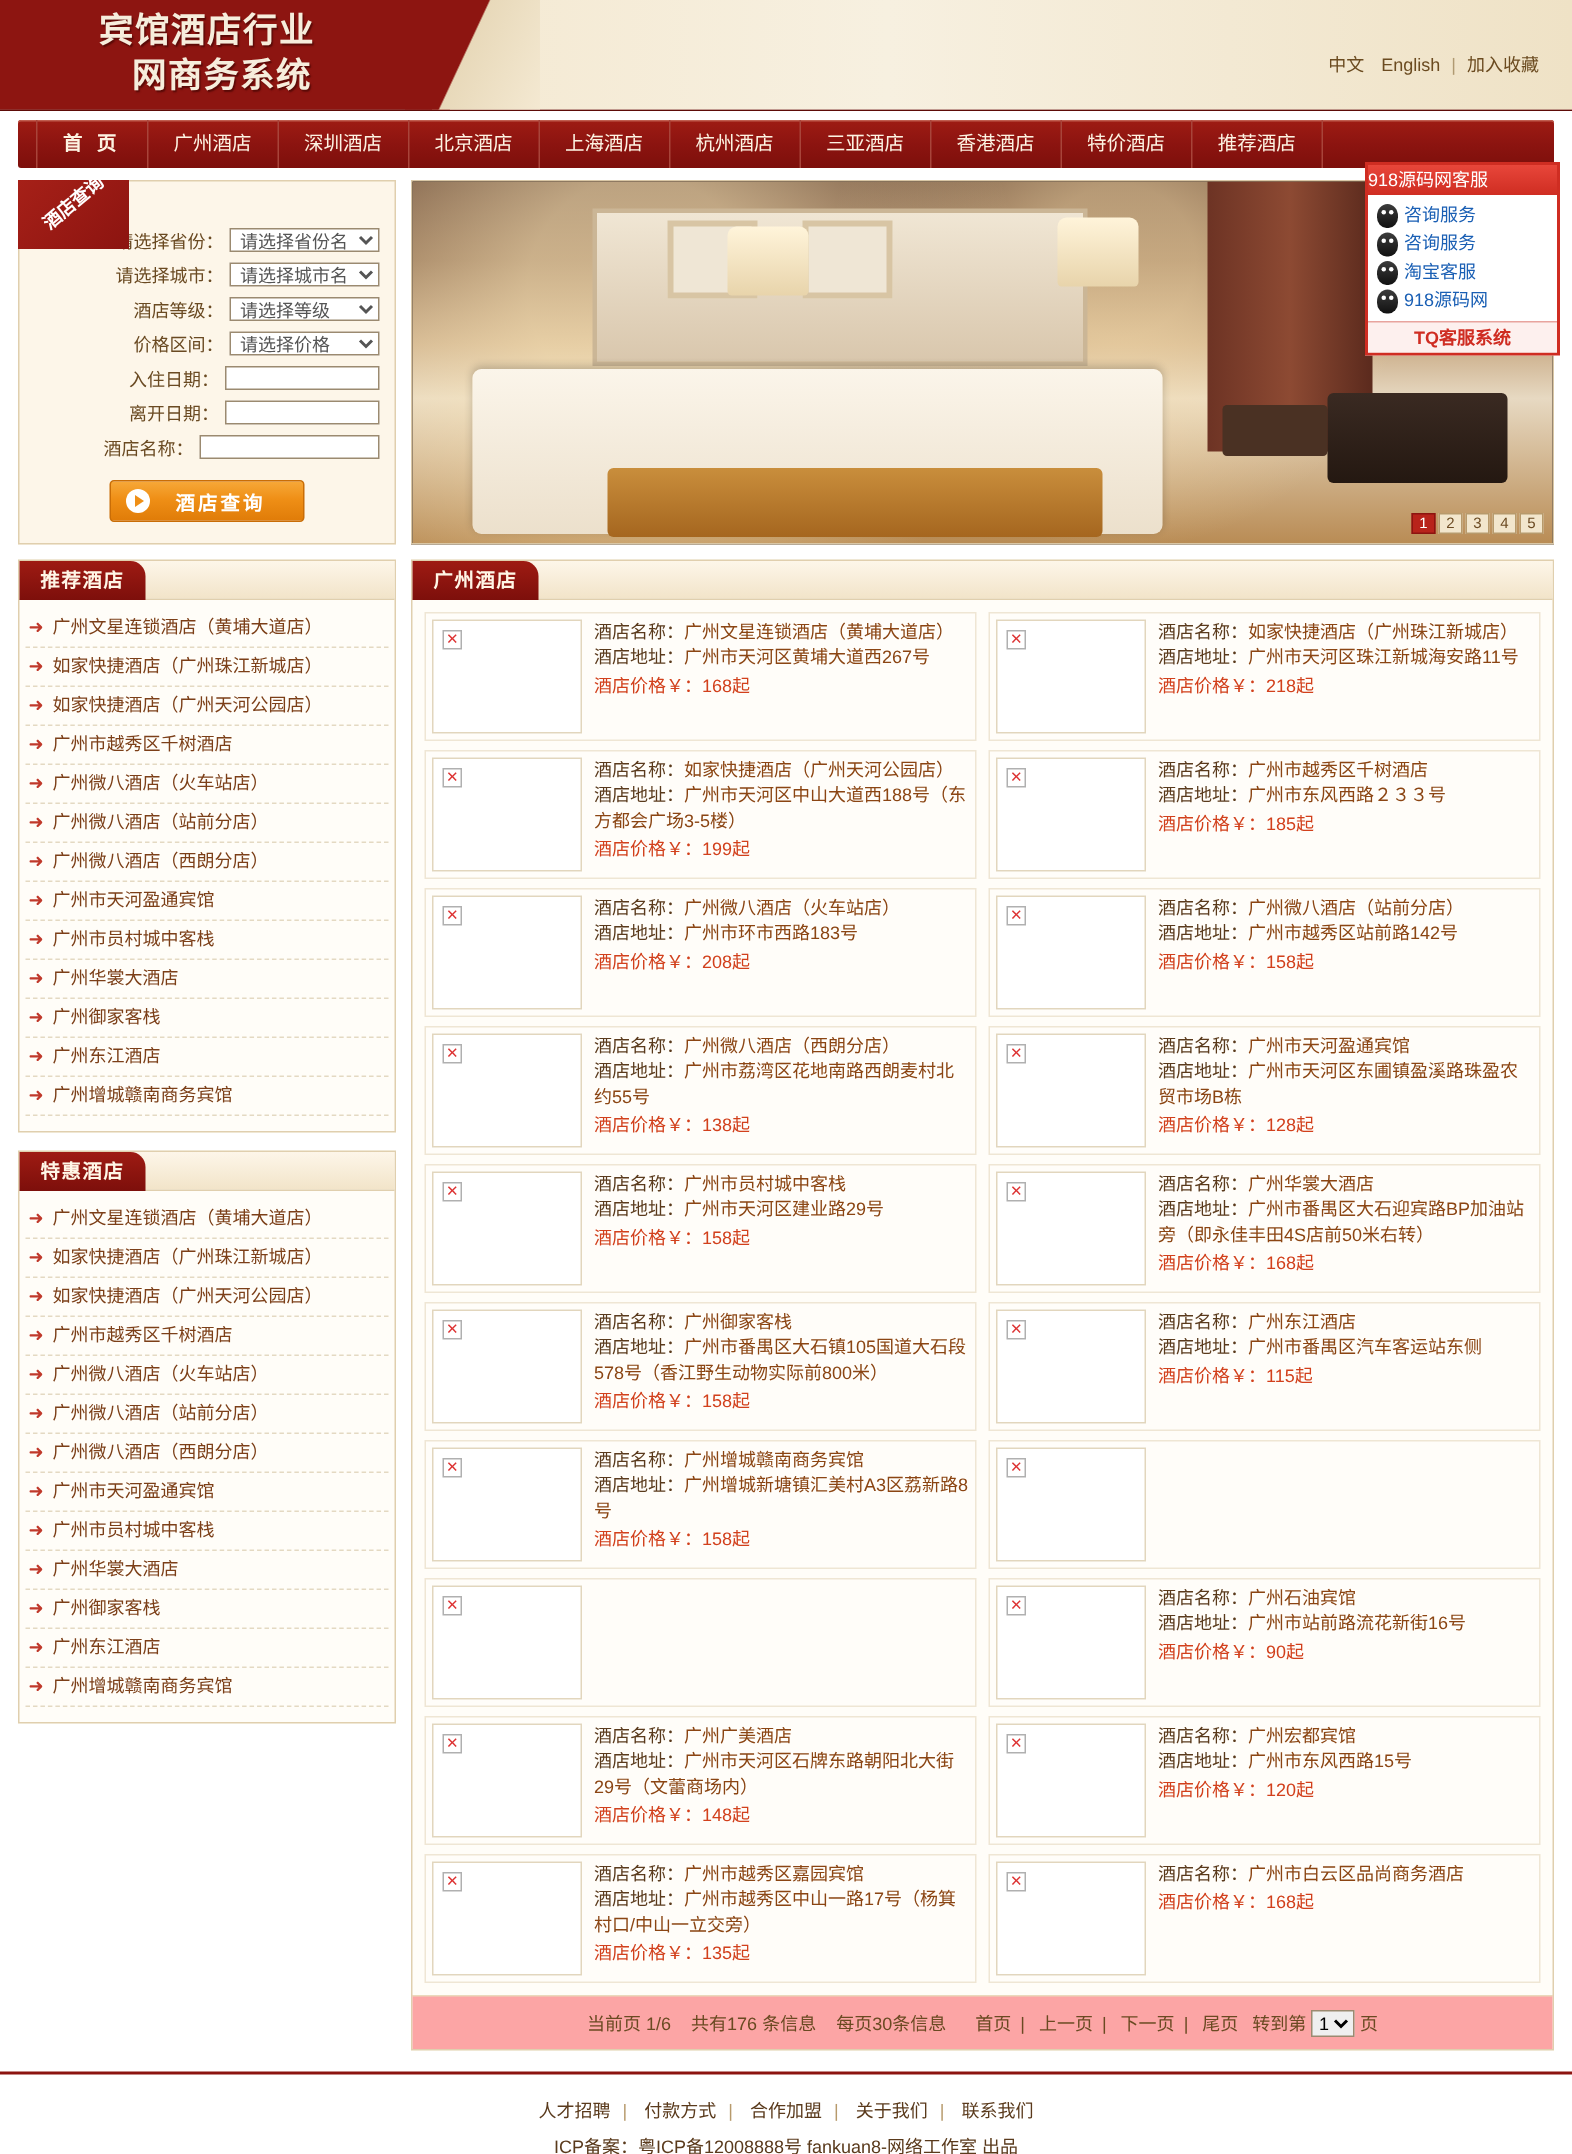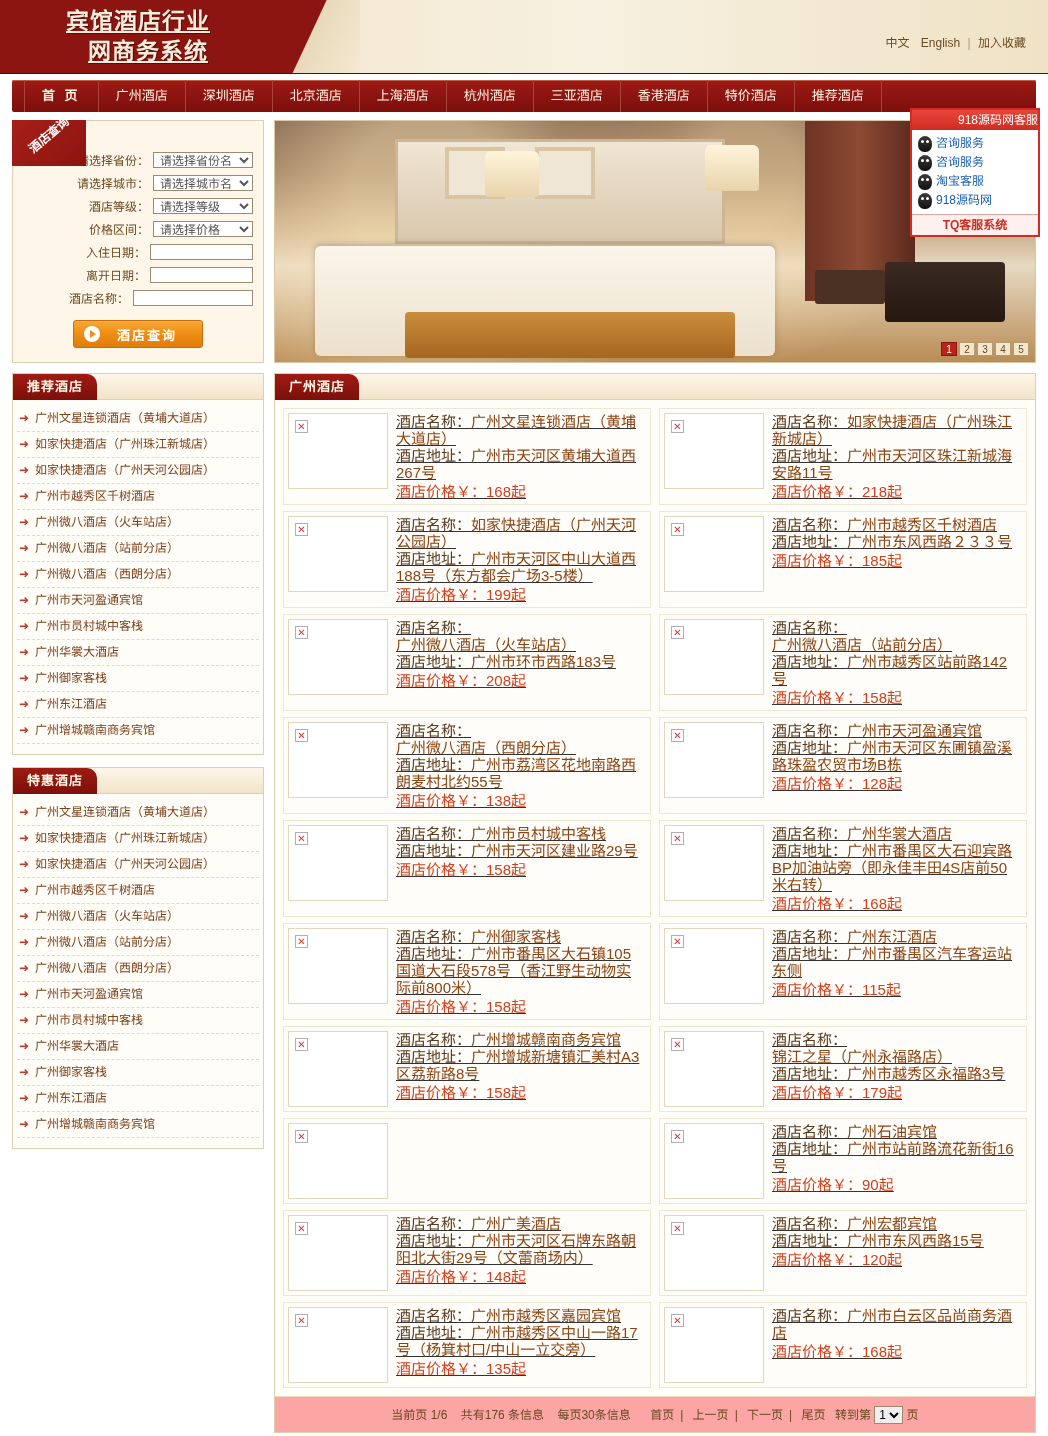--- a/index.html
+++ b/index.html
@@ -42,21 +42,20 @@
   }
   .logo-text {
     position: absolute; left: 66px; top: 6px;
     color: #f6eddc;
     font-family: "DejaVu Serif", "Liberation Serif", serif;
     font-weight: bold;
     font-size: 23px;
     line-height: 30px;
     letter-spacing: 1px;
     text-shadow: 1px 1px 1px #5a0a07;
-    text-decoration: underline;
   }
   .logo-text .line2 { padding-left: 22px; display: block; }
   .top-links {
     position: absolute; right: 18px; top: 33px;
     font-size: 12px;
     color: #6b4b20;
   }
   .top-links a {
     color: #6b4b20; text-decoration: none; padding: 0 4px;
   }
@@ -236,21 +235,21 @@
   .qq-box {
     position: absolute; right: 8px; top: 108px;
     width: 130px;
     border: 2px solid #cf2d22;
     background: #fff;
     z-index: 40;
     font-size: 12px;
   }
   .qq-head {
     background: linear-gradient(to bottom, #e8463a, #cf2d22);
-    color: #fff; text-align: right; line-height: 20px; font-size: 12px;
+    color: #fff; text-align: left; line-height: 20px; font-size: 12px;
   }
   .qq-body { padding: 4px 6px; }
   .qq-item {
     display: flex; align-items: center; gap: 4px;
     color: #1a5fb4; line-height: 19px; cursor: pointer;
   }
   .qq-ico {
     width: 14px; height: 16px;
     background: linear-gradient(to bottom,#3c3c3c,#111);
     border-radius: 50% 50% 45% 45%;
@@ -346,21 +345,21 @@
   .thumb .broken {
     position: absolute; left: 6px; top: 6px;
     width: 13px; height: 13px;
     border: 1px solid #b0b0b0;
     background: #fff;
     color: #d33;
     font-size: 10px;
     line-height: 11px;
     text-align: center;
   }
-  .card-info { flex: 1; font-size: 15px; line-height: 17px; text-decoration: underline; }
+  .card-info { flex: 1; font-size: 12px; line-height: 17px; }
   .card-info .nm, .card-info .ad {
     color: #5a3a1c;
   }
   .card-info .lbl { color: #5a3a1c; }
   .card-info .val { color: #8b4513; }
   .card-info .price {
     color: #d2401c;
     margin-top: 2px;
   }
   .pager {
@@ -694,25 +693,20 @@
               <div class="card-info">
                 <div class="nm"><span class="lbl">酒店名称：</span><span class="val">广州增城赣南商务宾馆</span></div>
                 <div class="ad"><span class="lbl">酒店地址：</span><span class="val">广州增城新塘镇汇美村A3区荔新路8号</span></div>
                 <div class="price">酒店价格￥：158起</div>
               </div>
             </div>
             <div class="card">
               <div class="thumb">
                 <span class="broken">✕</span>
               </div>
-              <div class="card-info">
-                <div class="nm"><span class="lbl">酒店名称：</span><span class="val">锦江之星（广州永福路店）</span></div>
-                <div class="ad"><span class="lbl">酒店地址：</span><span class="val">广州市越秀区永福路3号</span></div>
-                <div class="price">酒店价格￥：179起</div>
-              </div>
             </div>
             <div class="card">
               <div class="thumb">
                 <span class="broken">✕</span>
               </div>
             </div>
             <div class="card">
               <div class="thumb">
                 <span class="broken">✕</span>
               </div>

